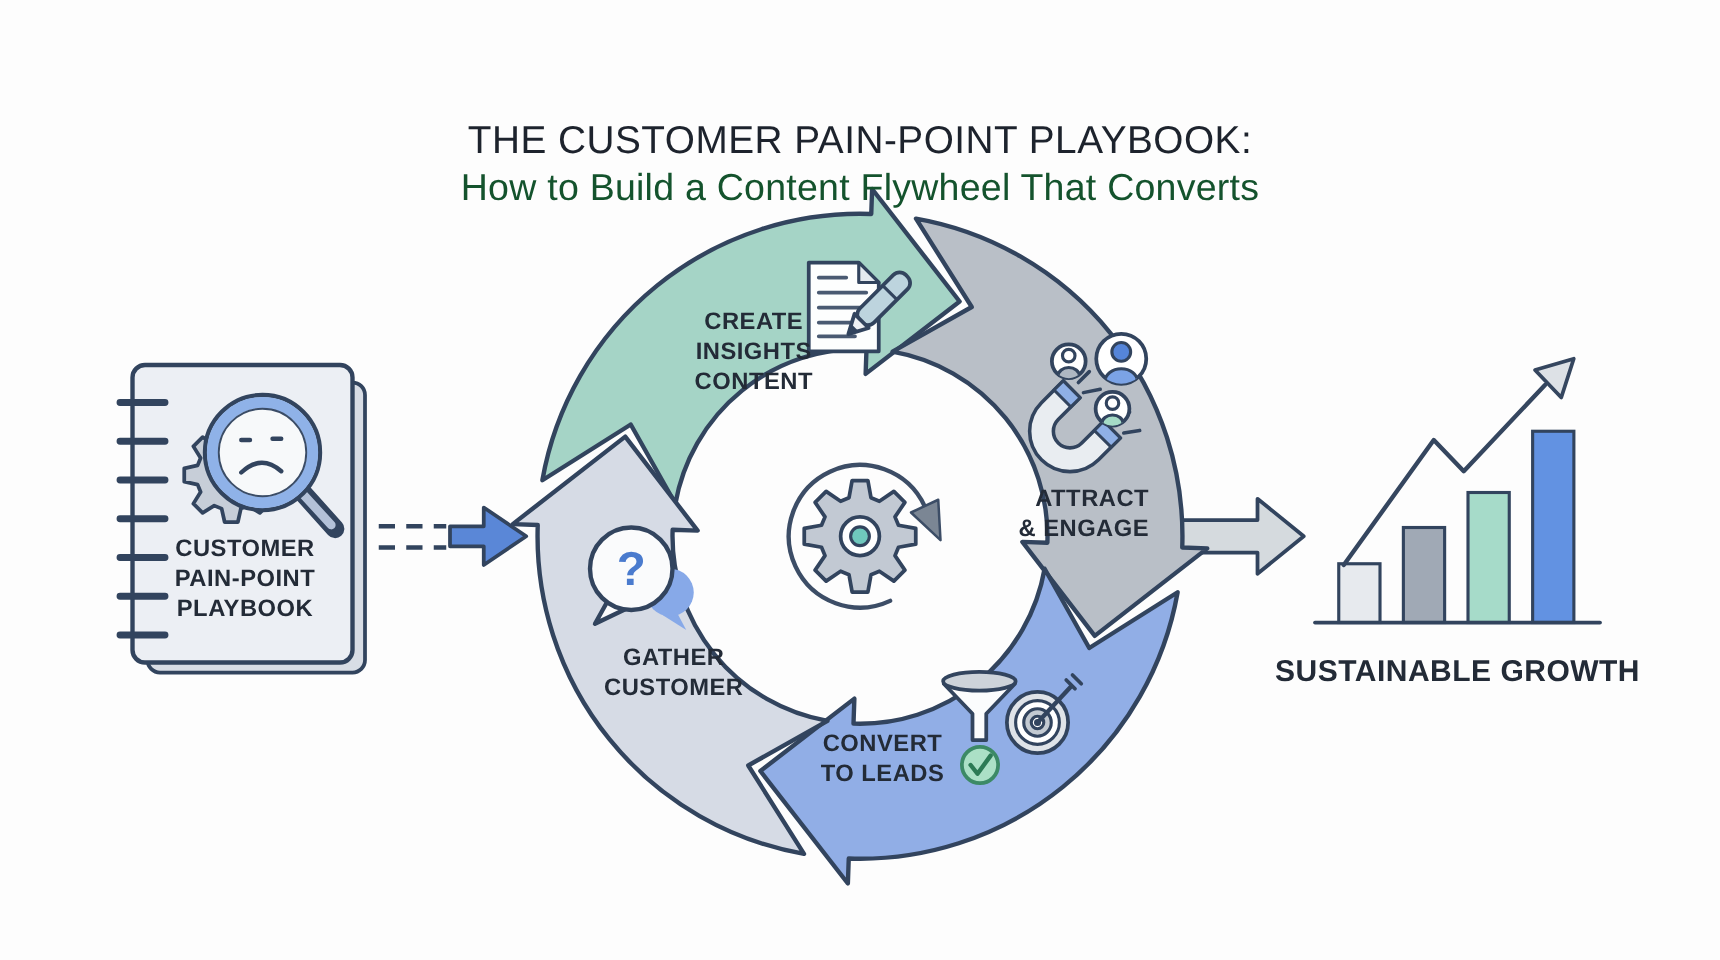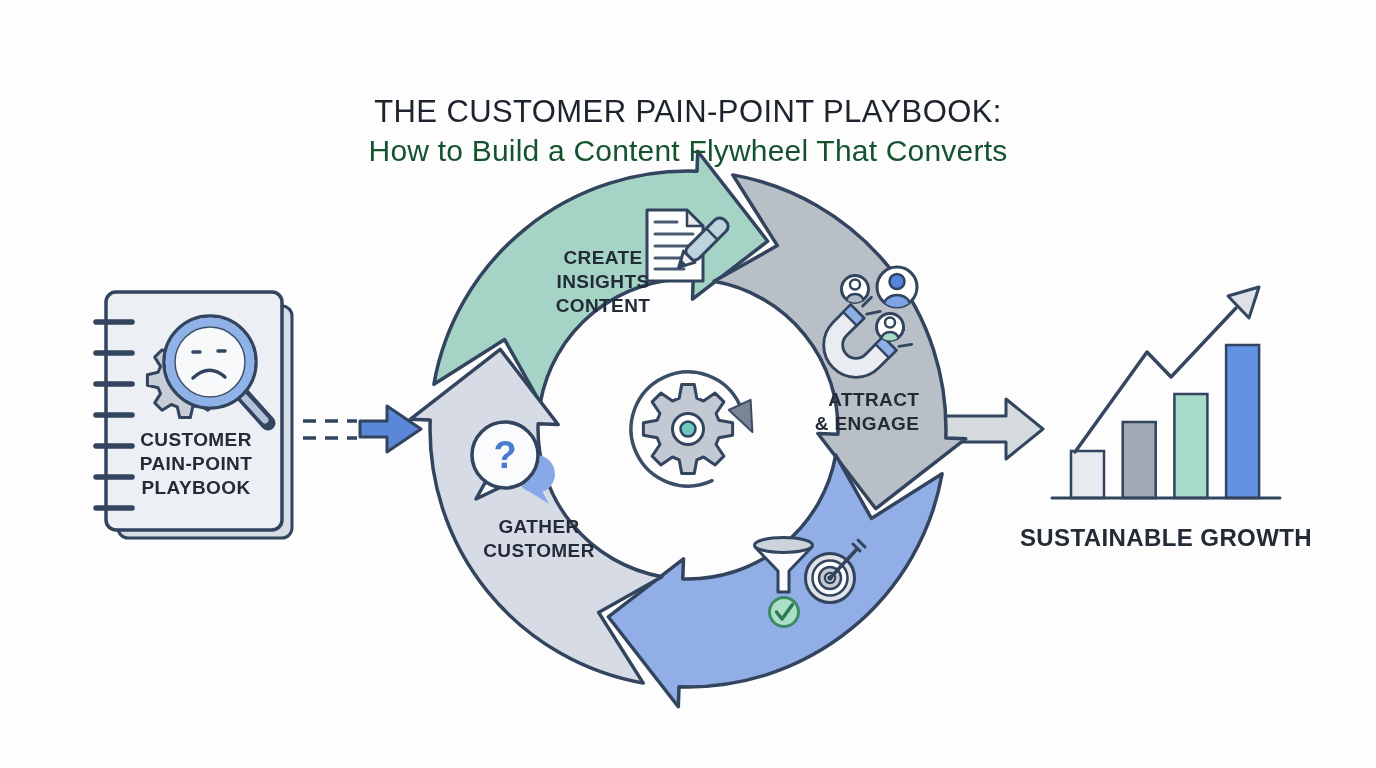--- a/index.html
+++ b/index.html
@@ -164,20 +164,24 @@
   <div>CREATE</div>
   <div>INSIGHTS</div>
   <div>CONTENT</div>
 </div>
 
 <div class="label seg-label" style="left:867px;top:412px;text-align:right;">
   <div>ATTRACT</div>
   <div>&amp; ENGAGE</div>
 </div>
 
+<div class="label seg-label" style="left:706px;top:608px;">
+  <div>CONVERT</div>
+  <div>TO LEADS</div>
+</div>
 
 <div class="label seg-label" style="left:539px;top:539px;">
   <div>GATHER</div>
   <div>CUSTOMER</div>
 </div>
 
 <div class="label outcome-label">
   <div>SUSTAINABLE GROWTH</div>
 </div>
 </div>

